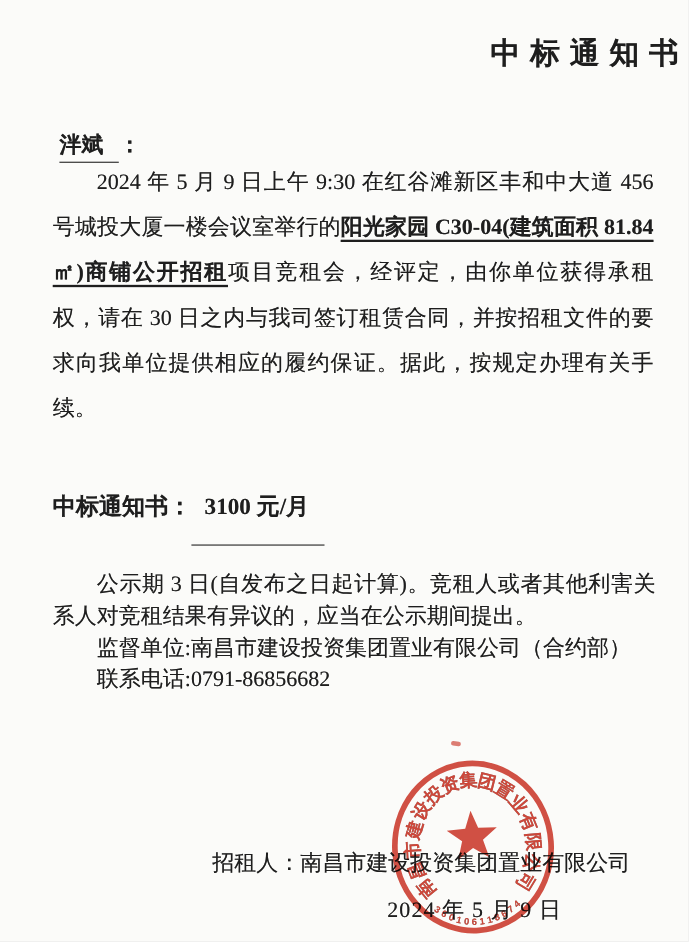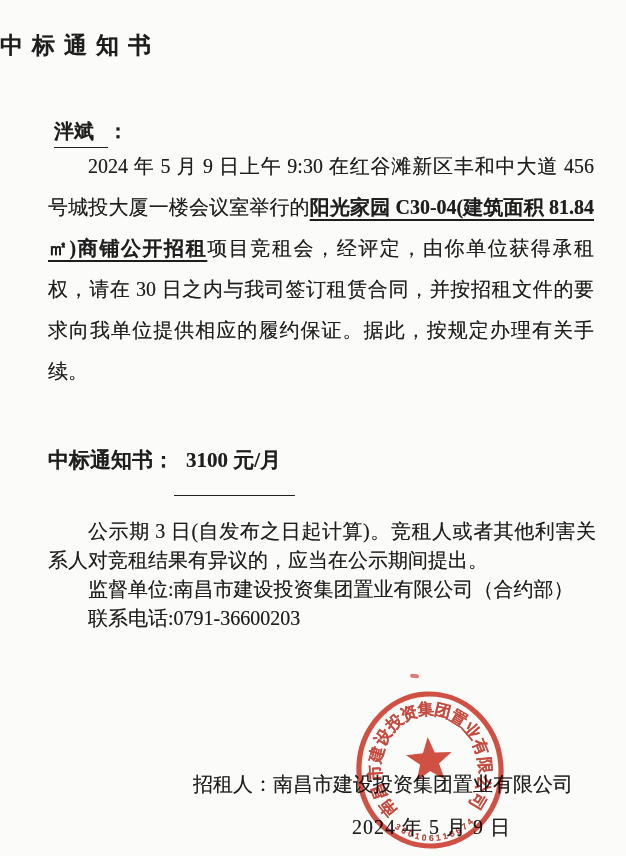--- a/index.html
+++ b/index.html
@@ -7,22 +7,22 @@
     position:relative;
     width:626px;height:856px;
     background:#fbfbf9;
     font-family:"Liberation Serif","DejaVu Serif",serif;
     color:#1e1e1e;
     overflow:hidden;
     text-shadow:0 0 .4px rgba(20,20,20,.55);
   }
   .title{
     position:absolute;top:30px;left:0;right:0;
-    text-align:left;
-    font-size:23px;font-weight:bold;letter-spacing:9px;
+    text-align:right;
+    font-size:27px;font-weight:bold;letter-spacing:9px;
   }
   .salutation{
     position:absolute;top:118px;left:54px;
     font-size:20px;font-weight:bold;text-align:right;
   }
   .salutation .uline{
     border-bottom:1.8px solid #222;
     padding-right:14px;padding-bottom:2px;
     display:inline-block;
   }
@@ -86,21 +86,21 @@
 
   <div class="salutation"><span class="uline">泮斌</span><span>：</span></div>
 
   <div class="para1"><span>2024 年 5 月 9 日上午 9:30 在红谷滩新区丰和中大道 456 号城投大厦一楼会议室举行的</span><span class="emphasis">阳光家园 C30-04(建筑面积 81.84 ㎡)商铺公开招租</span><span>项目竞租会，经评定，由你单位获得承租权，请在 30 日之内与我司签订租赁合同，并按招租文件的要求向我单位提供相应的履约保证。据此，按规定办理有关手续。</span></div>
 
   <div class="result"><span>中标通知书：</span><span class="uline">3100 元/月</span></div>
 
   <div class="publicity">
     <p>公示期 3 日(自发布之日起计算)。竞租人或者其他利害关系人对竞租结果有异议的，应当在公示期间提出。</p>
     <p>监督单位:南昌市建设投资集团置业有限公司（合约部）</p>
-    <p>联系电话:0791-36600203</p>
+    <p>联系电话:0791-86856682</p>
   </div>
 
   <div class="signer"><span>招租人：</span><span>南昌市建设投资集团置业有限公司</span></div>
 
   <div class="dateline">2024 年 5 月 9 日</div>
 
   <div class="ink-speck"></div>
 
   <svg class="seal" viewBox="0 0 160 168">
       <ellipse cx="80" cy="84" rx="71" ry="76" fill="none" stroke="#cf3a2c" stroke-width="5.2" opacity="0.95"></ellipse>

